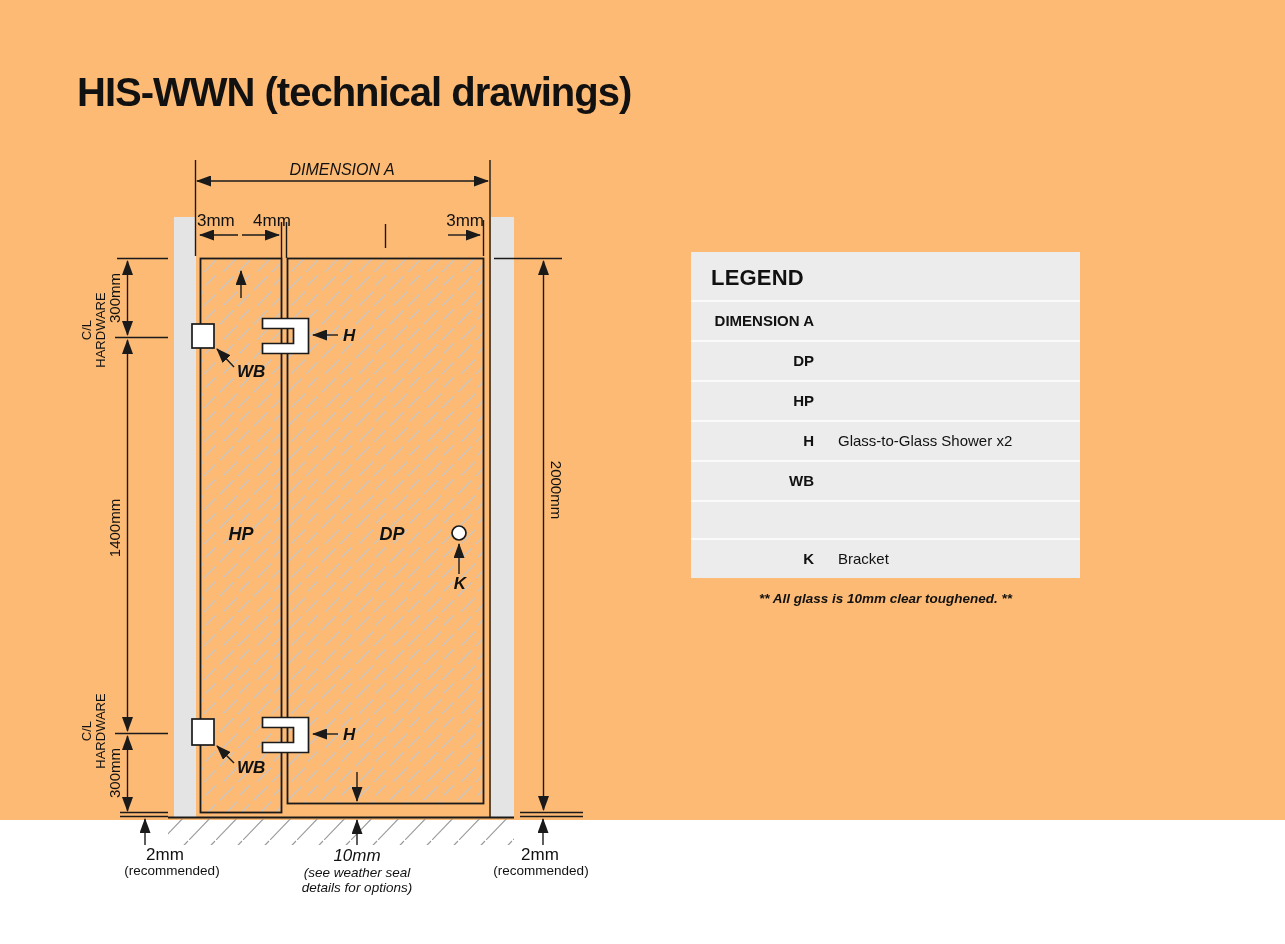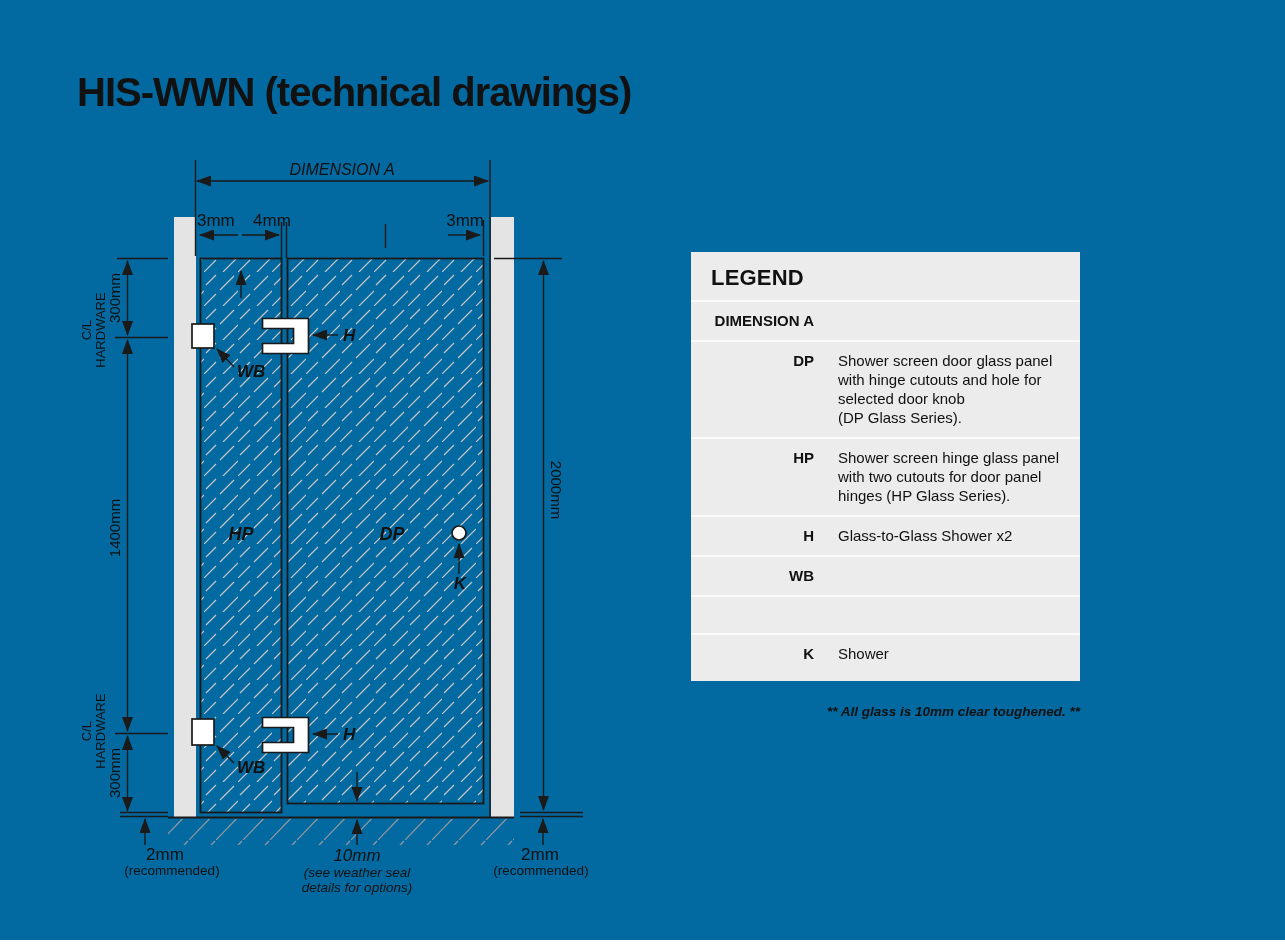--- a/index.html
+++ b/index.html
@@ -2,21 +2,21 @@
 <html style="--line: #1a1a1a; --wall: #e4e4e4; --glass-hatch: #c6c6c6; --floor-hatch: #9a9a9a; --legend-bg: #ececec; --divider: #fafafa;"><head>
 <meta charset="utf-8">
 <style>
   :root{
     --line:#1a1a1a; --wall:#e4e4e4; --glass-hatch:#c6c6c6; --floor-hatch:#9a9a9a;
     --legend-bg:#ececec; --divider:#fafafa; --text:#111111;
   }
   *{margin:0;padding:0;box-sizing:border-box}
   html,body{width:1285px;height:944px;background:#ffffff;overflow:hidden;
     font-family:"Liberation Sans","DejaVu Sans",sans-serif;color:var(--text)}
-  .canvas{position:relative;width:1285px;height:940px;background:#0369a1}
+  .canvas{position:relative;width:1285px;height:820px;background:#fdba74}
 
   .page-title{position:absolute;left:77px;top:70px;font-size:40px;font-weight:bold;
     letter-spacing:-1px;white-space:nowrap}
 
   svg.drawing{position:absolute;left:0;top:0}
   svg text{fill:var(--text);font-family:"Liberation Sans","DejaVu Sans",sans-serif}
   .ln{stroke:var(--line);stroke-width:1.4;fill:none}
   .thk{stroke:var(--line);stroke-width:1.8;fill:none}
   .wall{fill:var(--wall);stroke:none}
   .white{fill:#fff;stroke:var(--line);stroke-width:1.7}
@@ -28,30 +28,30 @@
   .t16i{font-size:16px;font-style:italic}
   .t15{font-size:15px}
   .t13{font-size:13px}
   .t14{font-size:13.5px}
   .t14i{font-size:13.5px;font-style:italic}
   .t17i{font-size:17px;font-style:italic}
   .bi{font-weight:bold;font-style:italic;font-size:17px}
   .lbl{font-weight:bold;font-style:italic;font-size:18px}
 
   .legend-wrap{position:absolute;left:691px;top:252px;width:389px}
-  .legend{background:var(--legend-bg);padding-bottom:8px}
+  .legend{background:var(--legend-bg);}
   .legend-title{font-size:22px;font-weight:bold;padding:13px 0 9px 20px;letter-spacing:.2px}
   .legend-row{display:flex;border-top:2px solid var(--divider);padding:9px 0 10px;
     min-height:38px}
   .legend-term{flex:none;width:123px;text-align:right;font-weight:bold;
     font-size:15px;line-height:19px}
   .legend-desc{margin-left:24px;font-size:15px;line-height:19px;white-space:pre-line}
   .legend-desc.nowrap{white-space:nowrap}
-  .footnote{text-align:right;font-size:13.5px;font-style:italic;font-weight:bold;
-    margin-top:23px}
+  .footnote{text-align:center;font-size:13.5px;font-style:italic;font-weight:bold;
+    margin-top:13px}
 </style>
 </head>
 <body>
 
 <div class="canvas">
 
   <div class="page-title">HIS-WWN (technical drawings)</div>
 
   <svg class="drawing" width="680" height="944" viewBox="0 0 680 944">
     <defs>
@@ -186,44 +186,37 @@
 
   <div class="legend-wrap">
     <div class="legend">
       <div class="legend-title">LEGEND</div>
       <div class="legend-rows">
           <div class="legend-row">
             <div class="legend-term">DIMENSION A</div>
           </div>
           <div class="legend-row">
             <div class="legend-term">DP</div>
-            <div class="legend-desc">Shower screen door glass panel
-with hinge cutouts and hole for
-selected door knob
-(DP Glass Series).</div>
           </div>
           <div class="legend-row">
             <div class="legend-term">HP</div>
-            <div class="legend-desc">Shower screen hinge glass panel
-with two cutouts for door panel
-hinges (HP Glass Series).</div>
           </div>
           <div class="legend-row">
             <div class="legend-term">H</div>
             <div class="legend-desc">Glass-to-Glass Shower x2</div>
           </div>
           <div class="legend-row">
             <div class="legend-term">WB</div>
           </div>
           <div class="legend-row">
             <div class="legend-term"></div>
             <div class="legend-desc"></div>
           </div>
           <div class="legend-row">
             <div class="legend-term">K</div>
-            <div class="legend-desc">Shower</div>
+            <div class="legend-desc">Bracket</div>
           </div>
         </div>
     </div>
     <div class="footnote">** All glass is 10mm clear toughened. **</div>
   </div>
 
 </div>
 
 </body></html>

